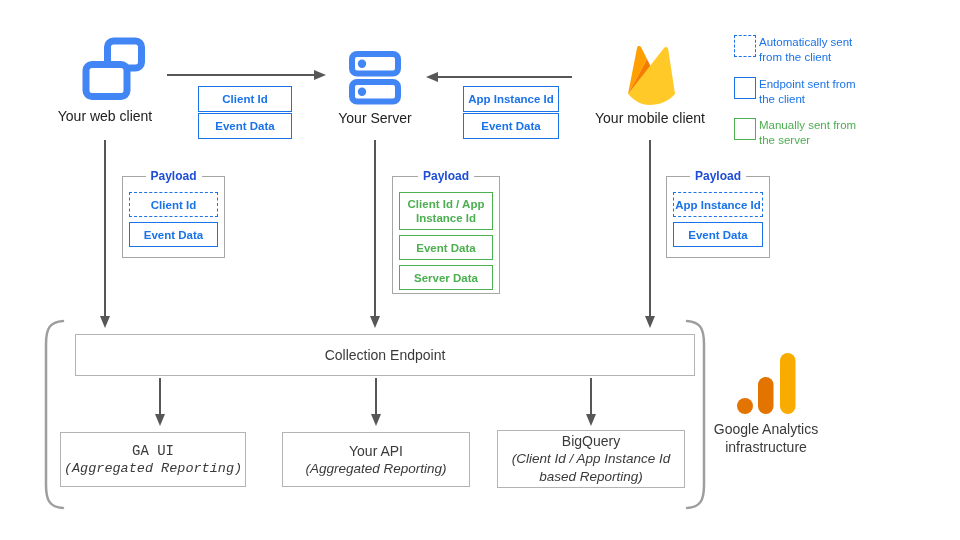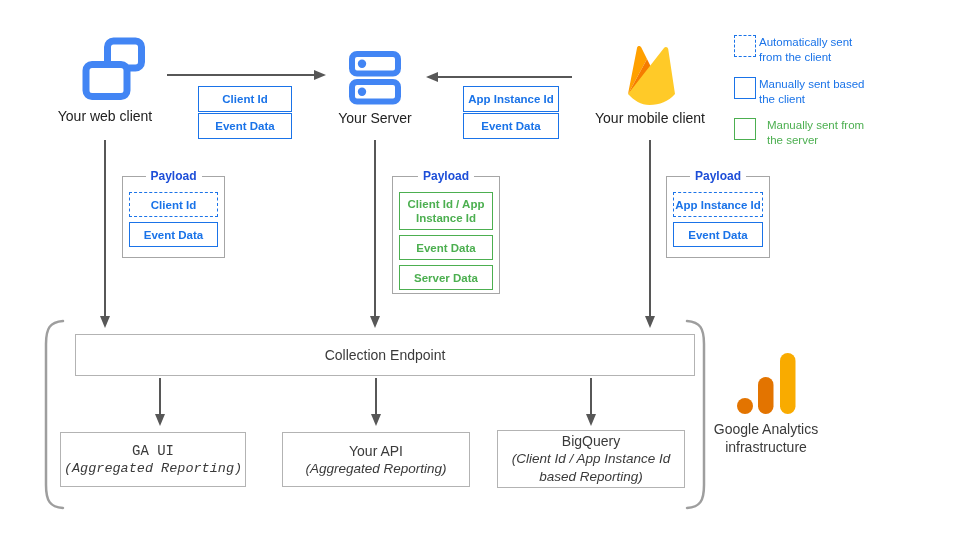--- a/index.html
+++ b/index.html
@@ -28,21 +28,21 @@
   .p-item.green{border:1.5px solid #4CAF50;color:#4CAF50;}
 
   
   .legend-item{position:absolute;display:flex;gap:3px;}
   .legend-swatch{width:20px;height:20px;background:#fff;flex:0 0 auto;}
   .sw-dashed-blue{border:1.6px dashed #1A73E8;}
   .sw-blue{border:1.6px solid #1A73E8;}
   .sw-green{border:1.6px solid #4CAF50;}
   .legend-text{font-size:11.5px;line-height:15px;width:112px;}
   .legend-text.blue{color:#1A73E8;}
-  .legend-text.green{color:#4CAF50;margin-left:8px;}
+  .legend-text.green{color:#4CAF50;}
 
   
   .infra-box{position:absolute;border:1px solid #B3B3B3;background:#fff;box-sizing:border-box;
              display:flex;flex-direction:column;align-items:center;justify-content:center;
              text-align:center;color:#3A3A3A;}
   .infra-name{font-size:14px;line-height:18px;}
   .infra-sub{font-size:13.5px;font-style:italic;line-height:18px;}
   .endpoint{font-size:14px;}
 
   .brand-text{position:absolute;text-align:center;font-size:14px;line-height:18px;color:#3A3A3A;}
@@ -100,21 +100,21 @@
 
   <div class="chip blue" style="left:463px;top:86px;width:94px;height:24px;">App Instance Id</div>
   <div class="chip blue" style="left:463px;top:113px;width:94px;height:24px;">Event Data</div>
 
   <div class="legend-item" style="left:734px;top:35px;">
     <span class="legend-swatch sw-dashed-blue"></span>
     <span class="legend-text blue">Automatically sent from the client</span>
   </div>
   <div class="legend-item" style="left:734px;top:77px;">
     <span class="legend-swatch sw-blue"></span>
-    <span class="legend-text blue">Manually sent based the client</span>
+    <span class="legend-text blue">Endpoint sent from the client</span>
   </div>
   <div class="legend-item" style="left:734px;top:118px;">
     <span class="legend-swatch sw-green"></span>
     <span class="legend-text green">Manually sent from the server</span>
   </div>
 
   <div class="payload" style="left:122px;top:176px;width:103px;height:82px;">
     <span class="payload-title">Payload</span>
     <div class="payload-items">
       <div class="p-item blue-dashed">Client Id</div>

